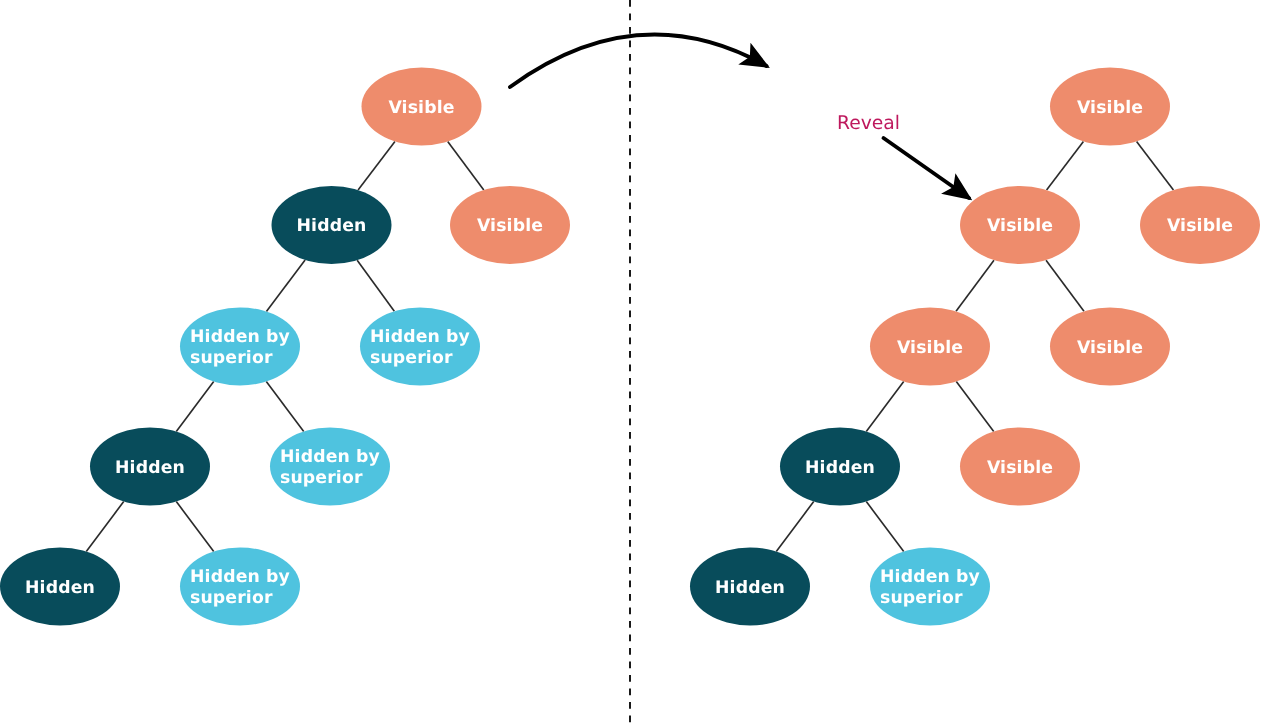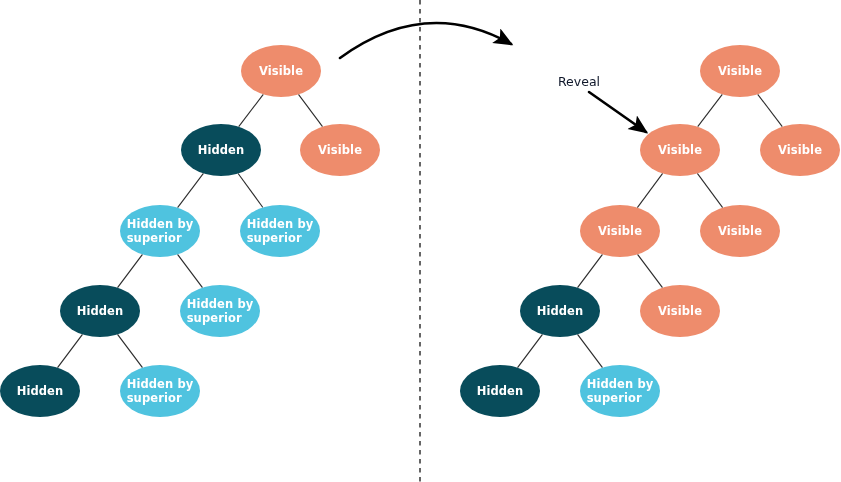--- a/index.html
+++ b/index.html
@@ -146,15 +146,15 @@
       </div>
       <div class="node" style="left: 460px; top: 365px; background: rgb(8, 76, 91); color: rgb(255, 255, 255);">
         <span class="node-label">Hidden</span>
       </div>
       <div class="node" style="left: 580px; top: 365px; background: rgb(79, 195, 223); color: rgb(255, 255, 255);">
         <span class="node-label">Hidden by
 superior</span>
       </div>
     </div>
 
-  <div class="reveal-label" id="reveal-label" style="left: 558px; top: 74px; color: #0f172a;">Reveal</div>
+  <div class="reveal-label" id="reveal-label" style="left: 558px; top: 74px; color: #be185d;">Reveal</div>
 
 </div>
 
 </body></html>

